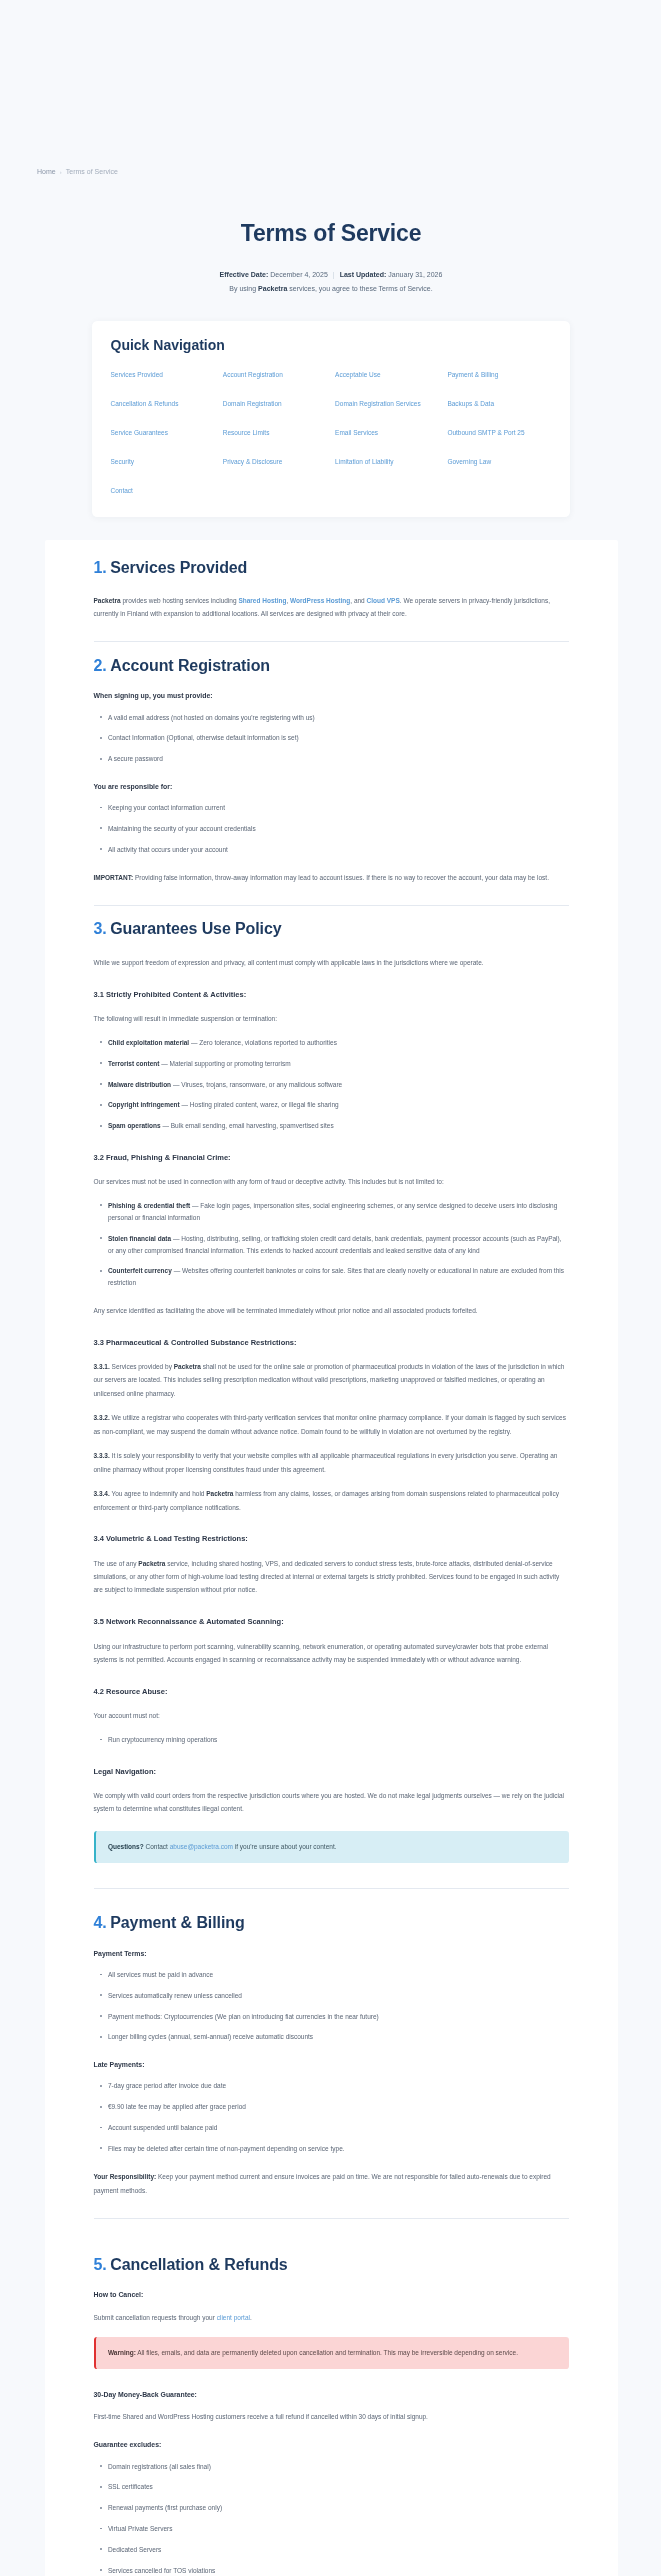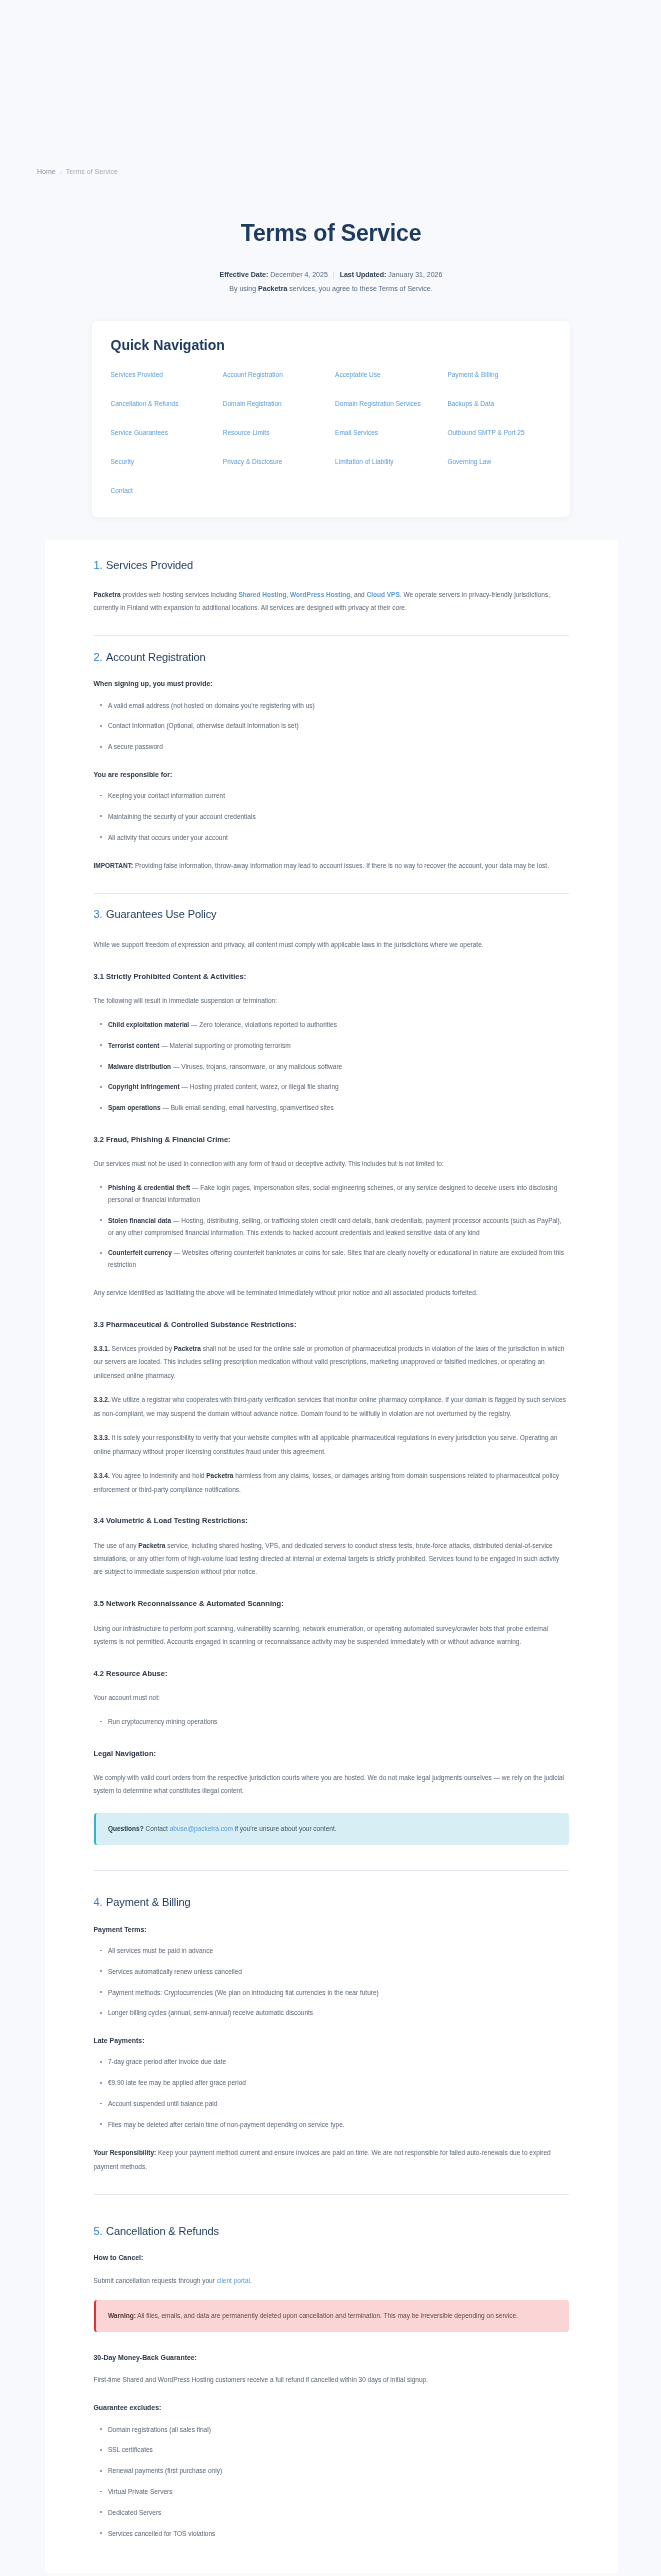--- a/index.html
+++ b/index.html
@@ -106,22 +106,22 @@
     background:var(--panel-bg);
     border-radius:2.1px;
     padding:4.1px 49px 20.6px 49px;
   }
 
   section{padding:14.4px 0 0 0;}
   .sec-rule{border:0;border-top:0.5px solid var(--rule);margin:20.6px 0 0 0;}
 
   h2.sec-title{
     margin:0 0 17.5px 0;
-    font-size:11px;
-    font-weight:normal;
+    font-size:16px;
+    font-weight:bold;
     color:var(--navy);
     letter-spacing:-0.1px;
   }
   h2.sec-title .num{color:var(--blue);margin-right:3.6px;}
 
   h3.sub{
     margin:20.6px 0 13.4px 0;
     font-size:7.5px;
     font-weight:bold;
     color:var(--heading-text);
@@ -339,21 +339,21 @@
         <li>7-day grace period after invoice due date</li>
         <li>€9.90 late fee may be applied after grace period</li>
         <li>Account suspended until balance paid</li>
         <li>Files may be deleted after certain time of non-payment depending on service type.</li>
       </ul>
       <p style="margin-top:15.5px"><b>Your Responsibility:</b><span> Keep your payment method current and ensure invoices are paid on time. We are not responsible for failed auto-renewals due to expired payment methods.</span></p>
       <hr class="sec-rule">
     </section>
 
     <section>
-      <h2 class="sec-title" style="margin-top:16px">
+      <h2 class="sec-title" style="margin-top:23px">
         <span class="num">5.</span><span>Cancellation &amp; Refunds</span>
       </h2>
       <h4 class="minor" style="margin-top:0">How to Cancel:</h4>
       <p><span>Submit cancellation requests through your </span><a class="inline" href="#">client portal</a><span>.</span></p>
 
       <div class="callout warn">
         <b>Warning:</b><span> All files, emails, and data are permanently deleted upon cancellation and termination. This may be irreversible depending on service.</span>
       </div>
 
       <h4 class="minor" style="margin-top:21.6px">30-Day Money-Back Guarantee:</h4>

